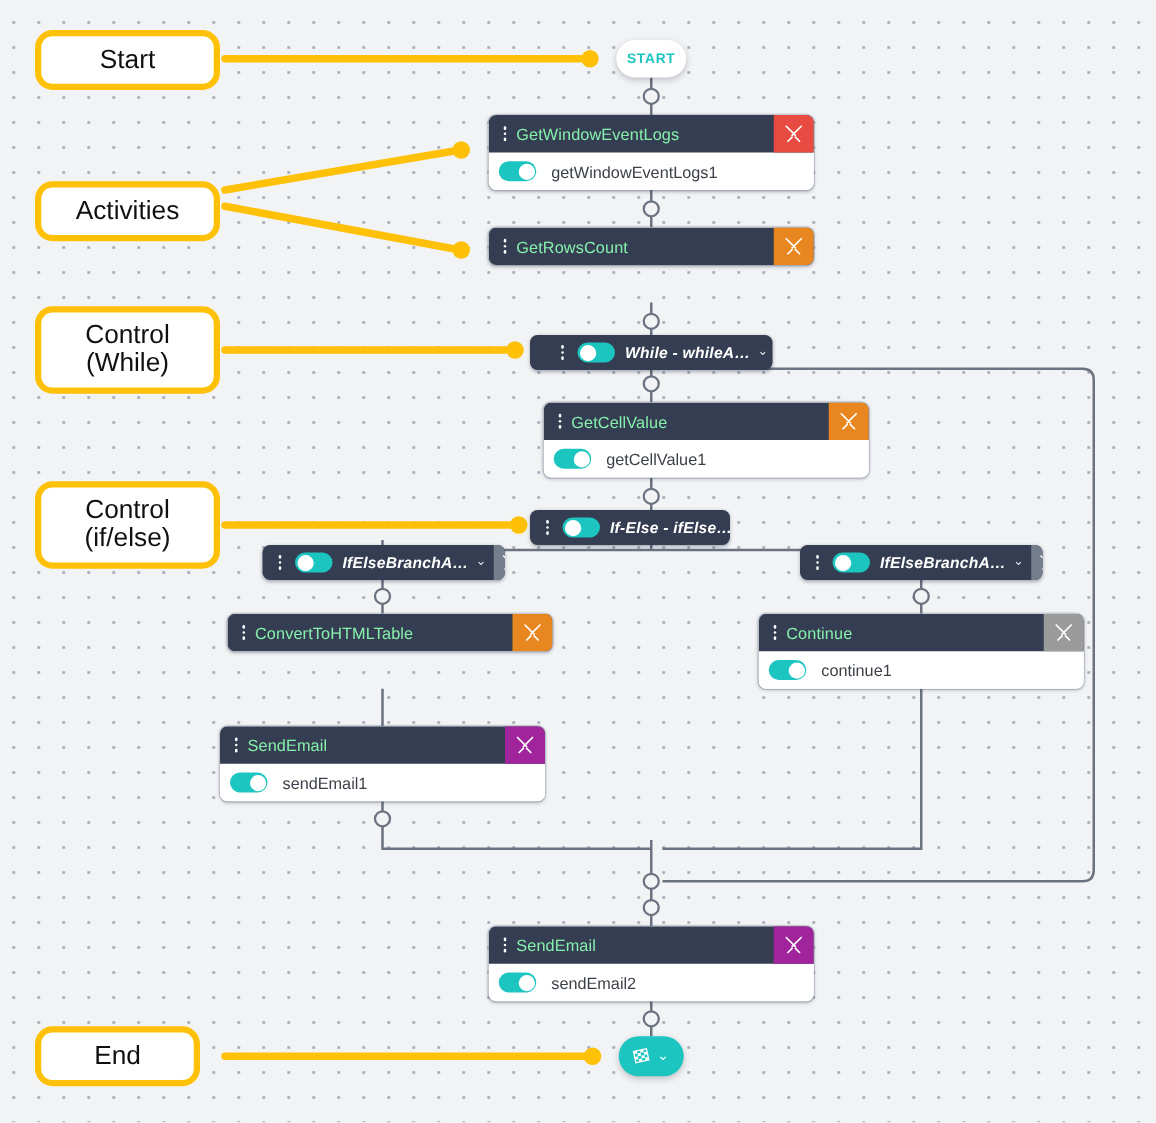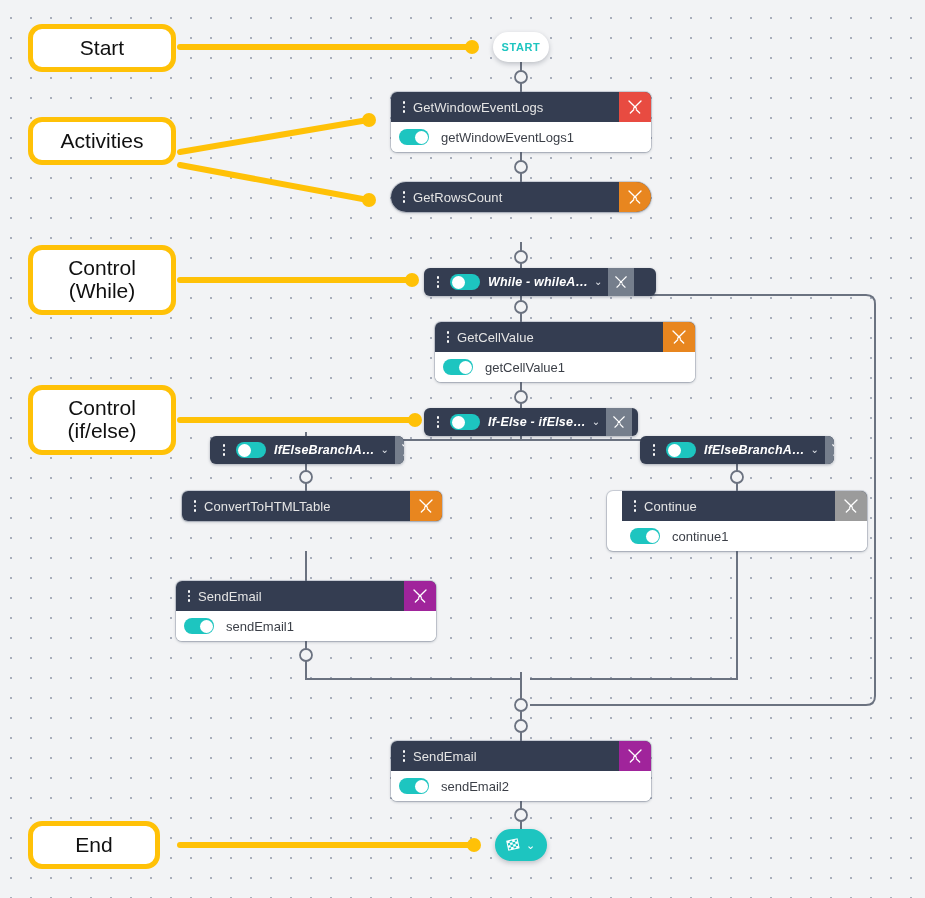--- a/index.html
+++ b/index.html
@@ -35,21 +35,21 @@
     align-items: center;
     position: relative;
   }
   .dots {
     width: 16px; margin-left: 5px;
     display: flex; flex-direction: column; align-items: center; gap: 2px;
     flex: 0 0 auto;
   }
   .dots i { width: 2.6px; height: 2.6px; border-radius: 50%; background: #ffffff; display: block; }
   .node-title {
-    color: #e5e5e5;
+    color: #86efac;
     font-size: 13px;
     letter-spacing: .1px;
     white-space: nowrap;
     flex: 1 1 auto;
     padding-left: 1px;
   }
   .tool {
     width: 32px; align-self: stretch;
     display: flex; align-items: center; justify-content: center;
     flex: 0 0 auto;
@@ -243,38 +243,38 @@
             <circle cx="12" cy="12" r="1.2" fill="#fff" stroke="none"></circle>
         </svg>
       </span>
     </div>
     <div class="node-body">
       <span class="sw"></span>
       <span class="node-sub">getWindowEventLogs1</span>
     </div>
   </div>
 
-  <div class="node" style="left:391px; top:182px;border-radius:24px;">
+  <div class="node" style="left:391px; top:182px;">
     <div class="node-head">
       <span class="dots">
           <i></i>
           <i></i>
           <i></i>
         </span>
       <span class="node-title">GetRowsCount</span>
       <span class="tool orange">
         <svg viewBox="0 0 24 24" fill="none" stroke="#fff" stroke-width="2" stroke-linecap="round">
           <path d="M3 3l11 11M21 3L10 14M5 21l5-5M19 21l-5-5"></path>
             <circle cx="12" cy="12" r="1.2" fill="#fff" stroke="none"></circle>
         </svg>
       </span>
     </div>
   </div>
 
-  <div class="chip" style="left:424px; top:268px; width:232px;">
+  <div class="chip" style="left:424px; top:268px; width:194px;padding-left:12px;">
     <span class="dots">
         <i></i>
         <i></i>
         <i></i>
       </span>
     <span class="sw"></span>
     <span class="chip-label">While - whileA…</span>
     <span class="chev">⌄</span>
     <span class="tool">
       <svg viewBox="0 0 24 24" fill="none" stroke="#fff" stroke-width="2" stroke-linecap="round">
@@ -298,21 +298,21 @@
             <circle cx="12" cy="12" r="1.2" fill="#fff" stroke="none"></circle>
         </svg>
       </span>
     </div>
     <div class="node-body">
       <span class="sw"></span>
       <span class="node-sub">getCellValue1</span>
     </div>
   </div>
 
-  <div class="chip" style="left:424px; top:408px; width:214px;">
+  <div class="chip" style="left:424px; top:408px; width:160px;">
     <span class="dots">
         <i></i>
         <i></i>
         <i></i>
       </span>
     <span class="sw"></span>
     <span class="chip-label">If-Else - ifElse…</span>
     <span class="chev">⌄</span>
     <span class="tool">
       <svg viewBox="0 0 24 24" fill="none" stroke="#fff" stroke-width="2" stroke-linecap="round">
@@ -387,21 +387,21 @@
             <circle cx="12" cy="12" r="1.2" fill="#fff" stroke="none"></circle>
         </svg>
       </span>
     </div>
     <div class="node-body">
       <span class="sw"></span>
       <span class="node-sub">sendEmail1</span>
     </div>
   </div>
 
-  <div class="node" style="left:607px; top:491px;padding-left:15px;">
+  <div class="node" style="left:607px; top:491px;">
     <div class="node-head">
       <span class="dots">
           <i></i>
           <i></i>
           <i></i>
         </span>
       <span class="node-title">Continue</span>
       <span class="tool grey">
         <svg viewBox="0 0 24 24" fill="none" stroke="#fff" stroke-width="2" stroke-linecap="round">
           <path d="M3 3l11 11M21 3L10 14M5 21l5-5M19 21l-5-5"></path>
@@ -452,21 +452,21 @@
         </g>
       </g>
     </svg>
     <span class="chev">⌄</span>
   </div>
 
   <div class="callout" style="left:28px; top:24px;  width:148px; height:48px;">
     <span>Start</span>
   </div>
 
-  <div class="callout" style="left:28px; top:117px; width:148px; height:48px;">
+  <div class="callout" style="left:28px; top:145px; width:148px; height:48px;">
     <span>Activities</span>
   </div>
 
   <div class="callout" style="left:28px; top:245px; width:148px; height:70px;">
     <span style="white-space:pre-line;">Control
 (While)</span>
   </div>
 
   <div class="callout" style="left:28px; top:385px; width:148px; height:70px;">
     <span style="white-space:pre-line;">Control

